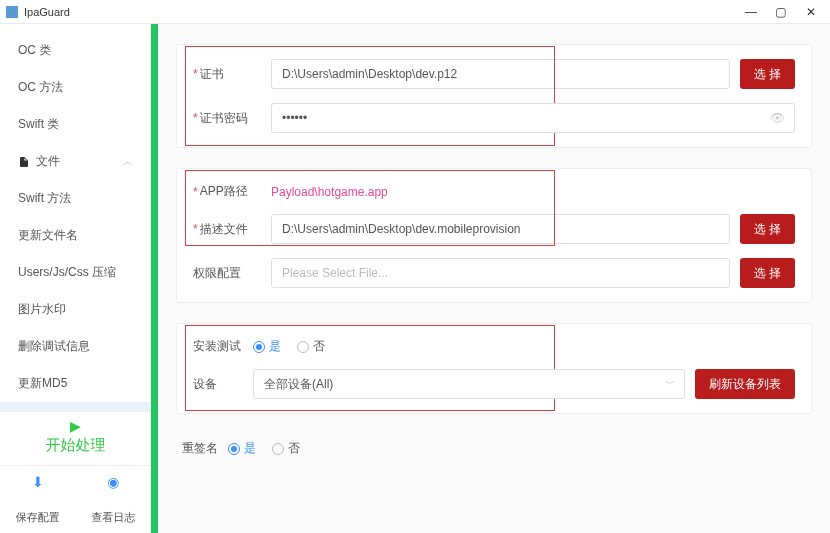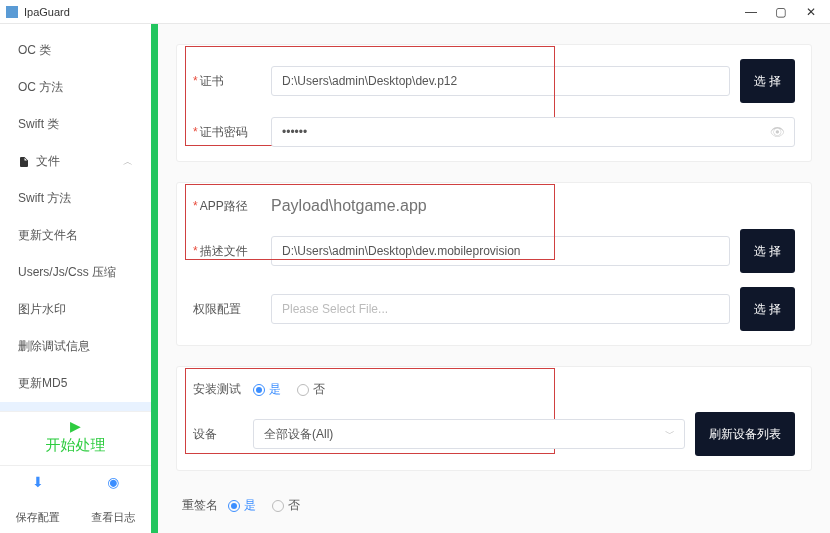--- a/index.html
+++ b/index.html
@@ -24,21 +24,21 @@
 .bottom-actions .ba-label { font-size: 11px; color: #555; margin-top: 20px; }
 .main { flex: 1; background: #fafafa; overflow-y: auto; padding: 20px 18px 0 18px; }
 .card { background: #fff; border: 1px solid #eee; border-radius: 3px; margin-bottom: 20px; padding: 14px 16px 14px 16px; position: relative; }
 .redbox { position: absolute; border: 1px solid #d04040; pointer-events: none; }
 .row { display: flex; align-items: center; margin-bottom: 14px; }
 .row:last-child { margin-bottom: 0; }
 .label { width: 78px; font-size: 12px; color: #555; display: flex; align-items: center; }
 .req { color: #e74c3c; margin-right: 2px; font-size: 12px; }
 .input { flex: 1; height: 30px; border: 1px solid #dcdfe6; border-radius: 3px; padding: 0 10px; font-size: 12px; color: #555; background: #fff; }
 .input::placeholder { color: #bbb; }
-.btn { margin-left: 10px; height: 44px; padding: 0 14px; background: #0f172a; color: #fff; border: none; border-radius: 3px; font-size: 12px; cursor: pointer; }
+.btn { margin-left: 10px; height: 30px; padding: 0 14px; background: #b91c1c; color: #fff; border: none; border-radius: 3px; font-size: 12px; cursor: pointer; }
 .radio-group { display: flex; gap: 16px; align-items: center; font-size: 12px; color: #555; }
 .radio { display: flex; align-items: center; gap: 4px; cursor: pointer; }
 .radio .dot { width: 12px; height: 12px; border-radius: 50%; border: 1px solid #bbb; display: inline-flex; align-items: center; justify-content: center; }
 .radio.checked .dot { border-color: #3b8eff; }
 .radio.checked .dot::after { content: ""; width: 6px; height: 6px; background: #3b8eff; border-radius: 50%; }
 .radio.checked span { color: #3b8eff; }
 .select-wrap { flex: 1; position: relative; }
 .select-wrap .chev { position: absolute; right: 10px; top: 50%; transform: translateY(-50%); color: #bbb; font-size: 10px; pointer-events: none; }
 .eye { position: absolute; right: 10px; top: 50%; transform: translateY(-50%); color: #ccc; font-size: 12px; cursor: pointer; }
 .input-wrap { position: relative; flex: 1; }
@@ -165,21 +165,21 @@
       </div>
     </div>
 
     <div class="card">
       <div class="redbox" style="left:8px; top:1px; width:370px; height:76px;"></div>
       <div class="row">
         <div class="label">
             <span class="req">*</span>
             <span>APP路径</span>
           </div>
-        <div style="font-size:16px;color:#737373">Payload\hotgame.app</div>
+        <div style="font-size:12px;color:#ec4899">Payload\hotgame.app</div>
       </div>
       <div class="row">
         <div class="label">
             <span class="req">*</span>
             <span>描述文件</span>
           </div>
         <input class="input" value="D:\Users\admin\Desktop\dev.mobileprovision" style="">
         <button class="btn">选 择</button>
       </div>
       <div class="row">

